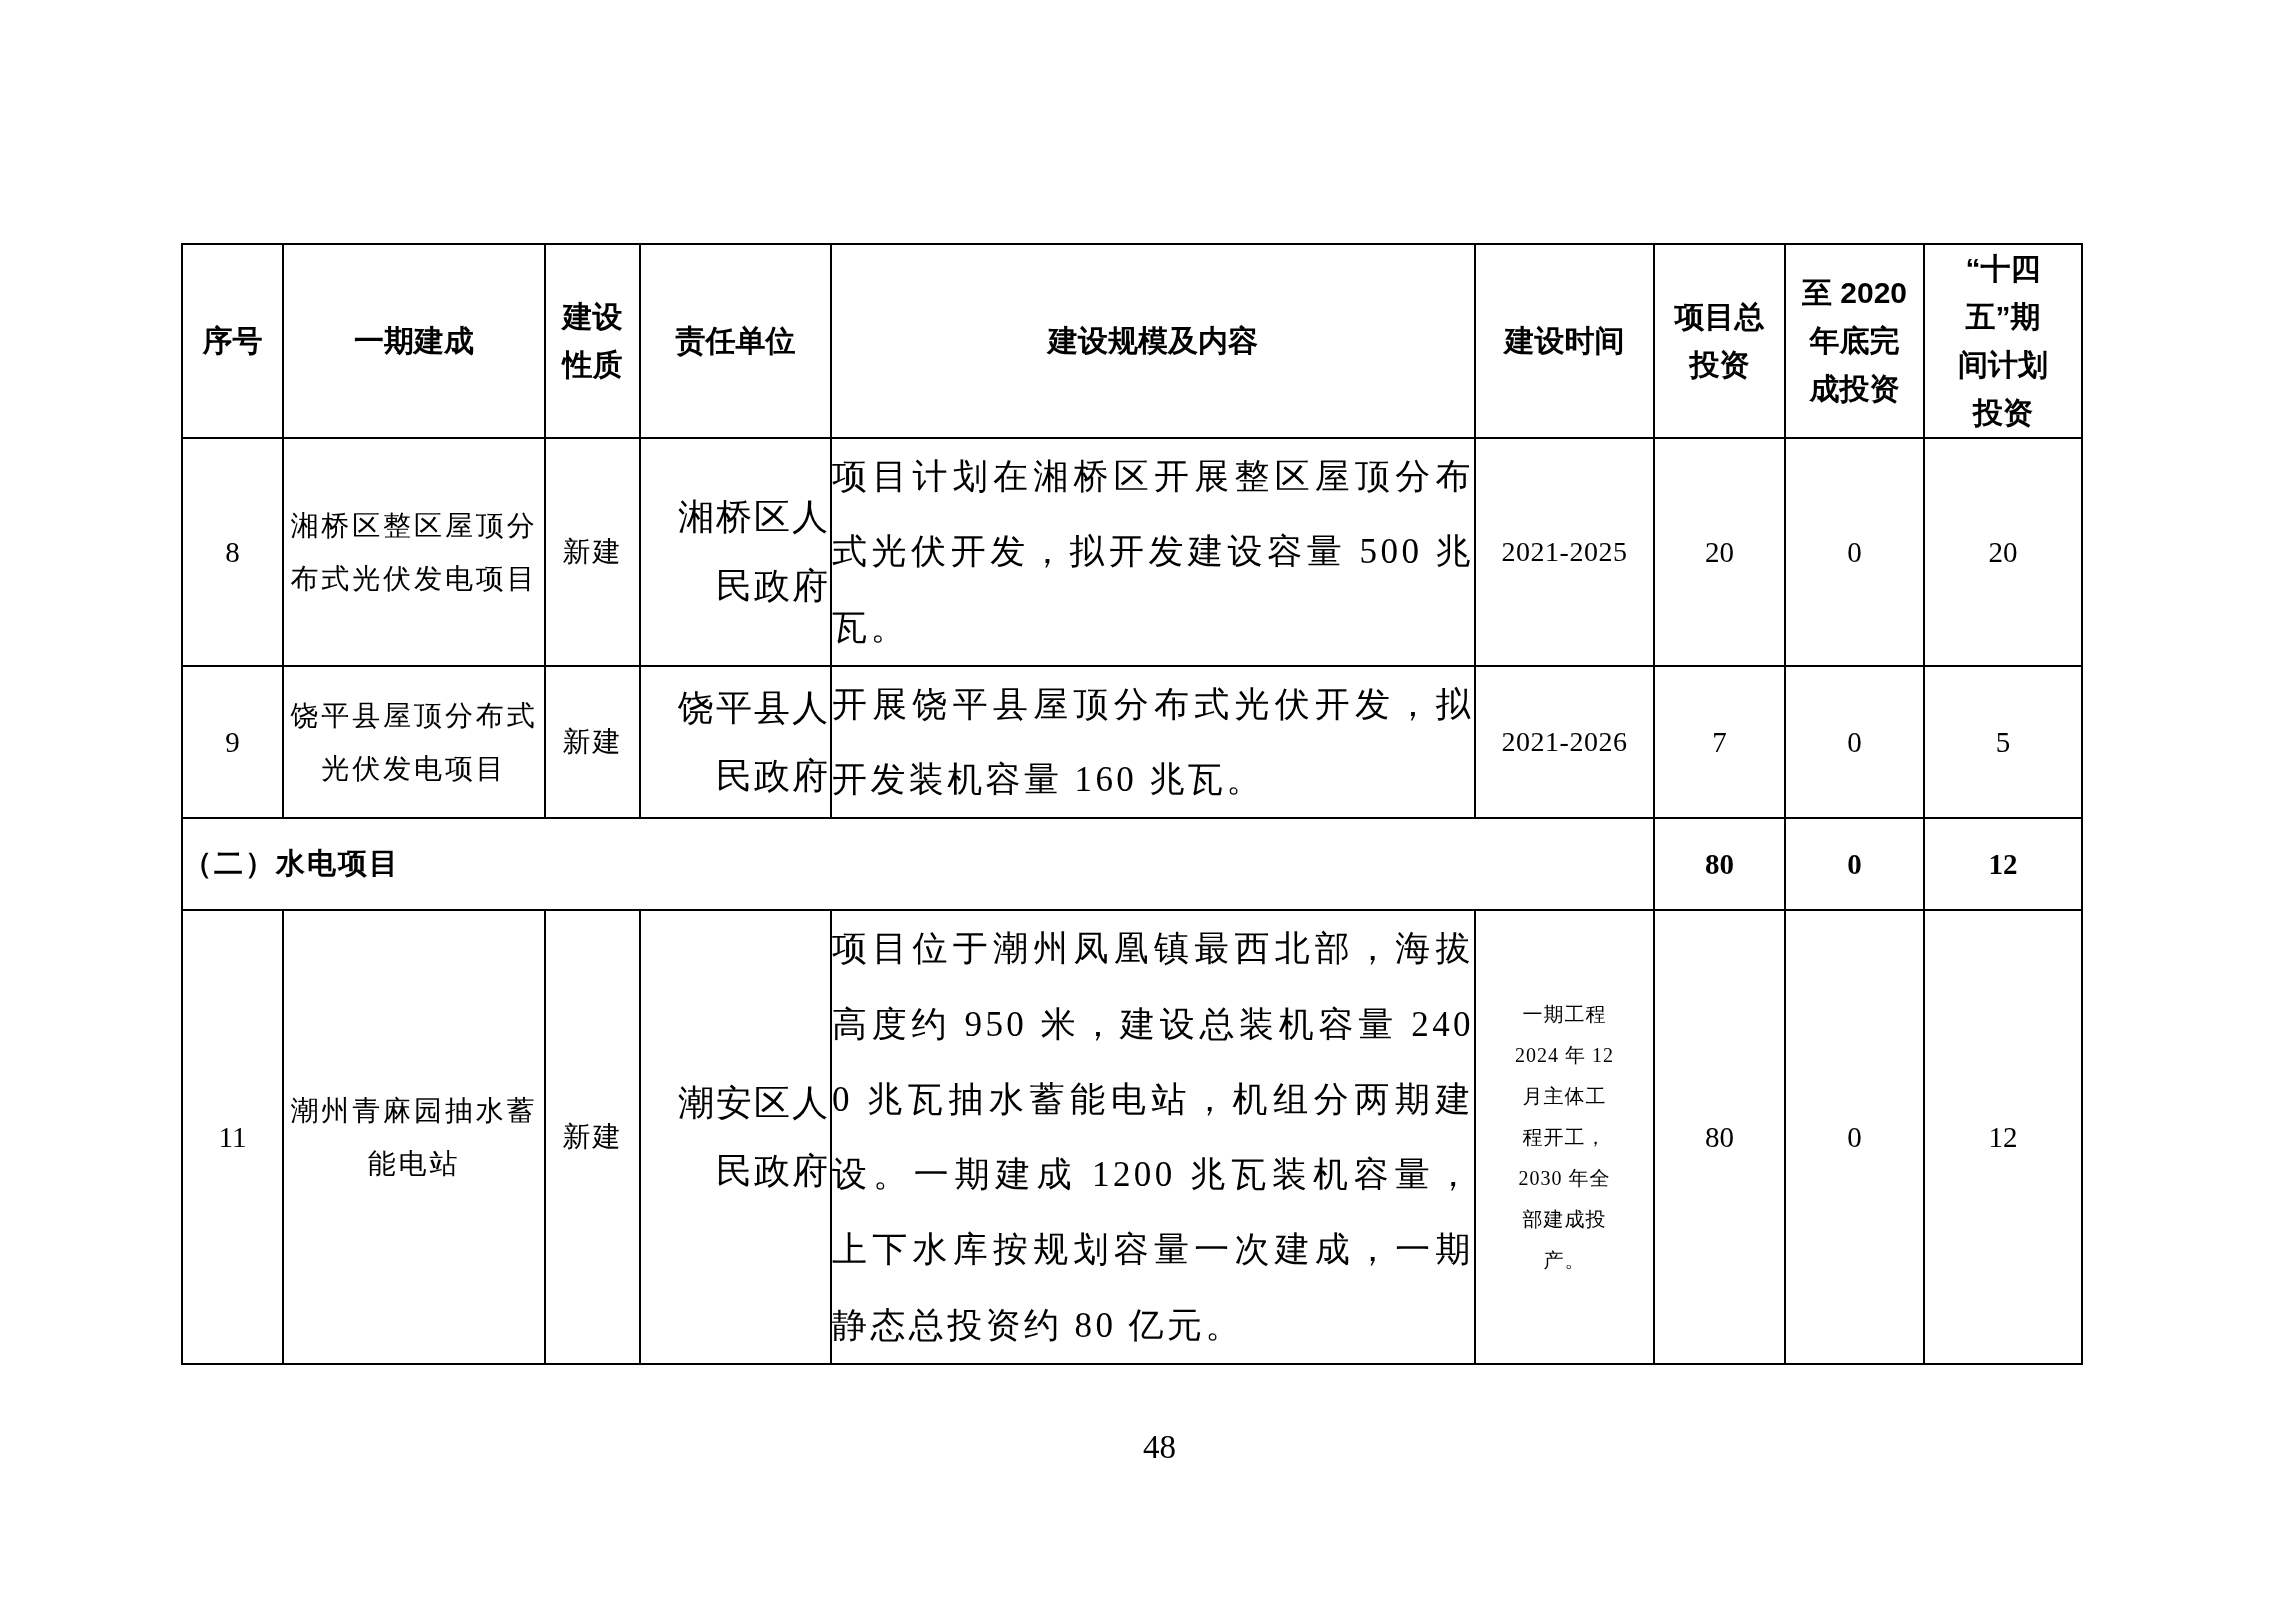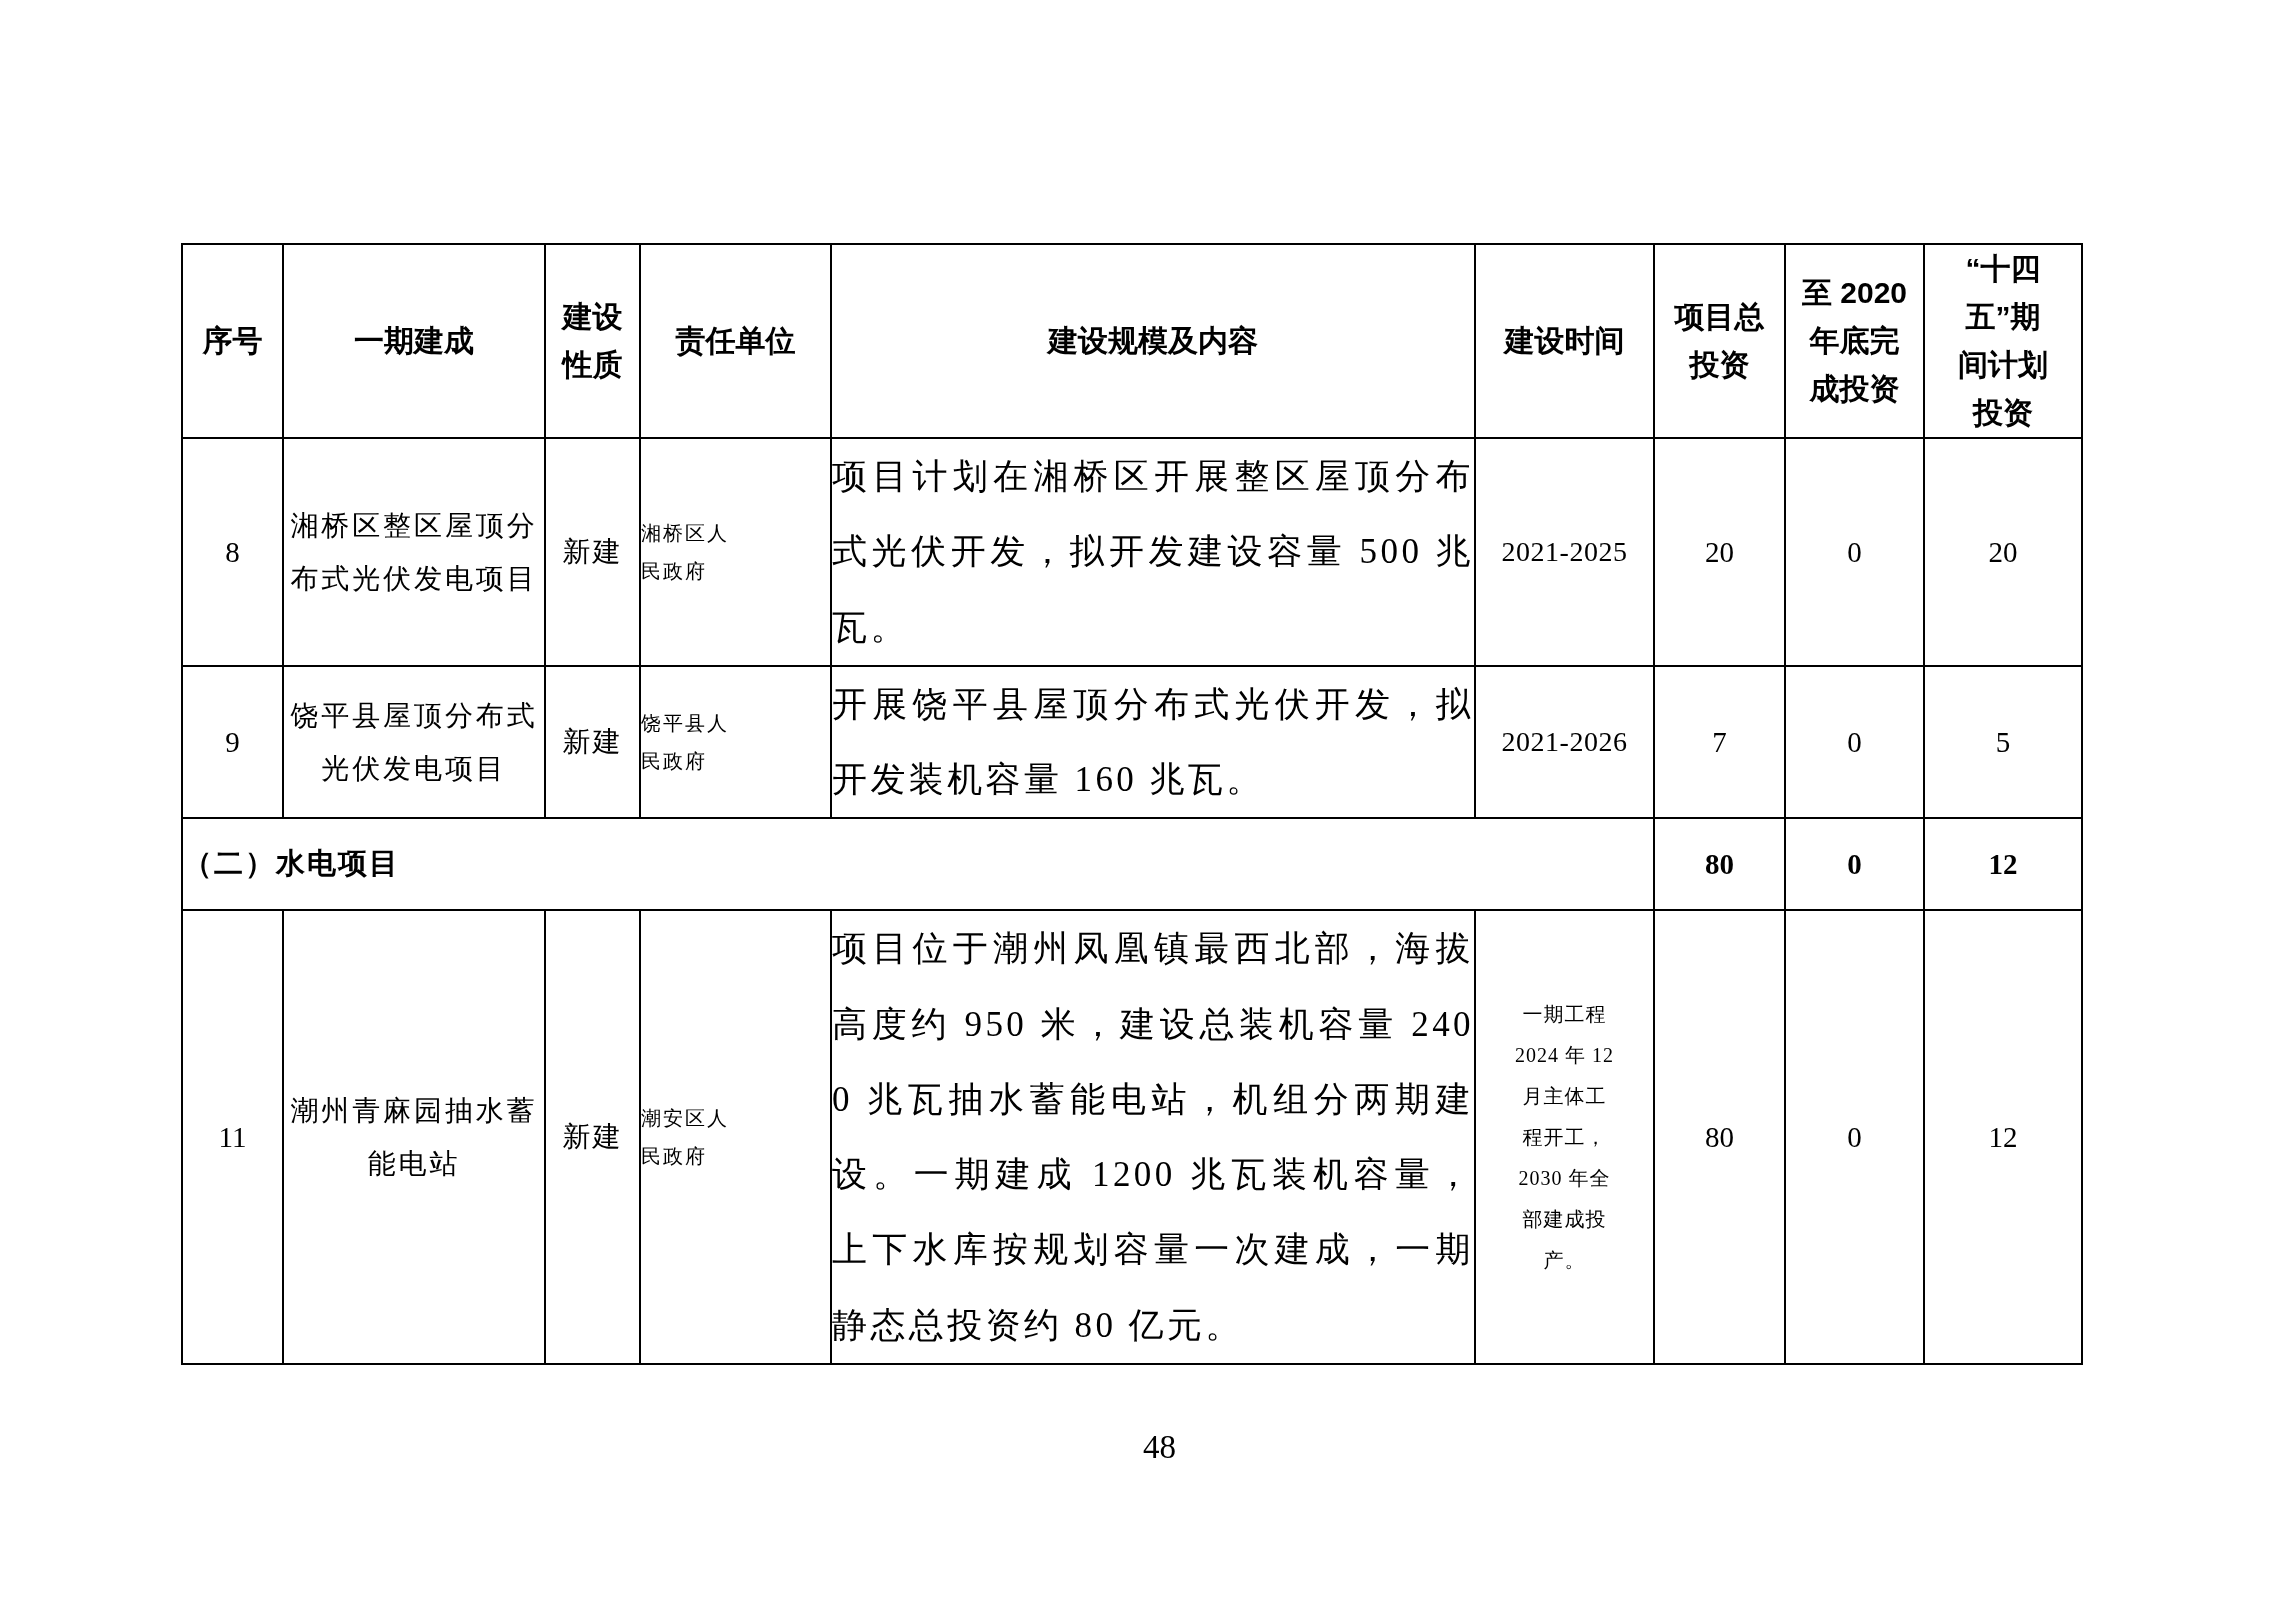--- a/index.html
+++ b/index.html
@@ -52,23 +52,23 @@
     padding:0 11.8px;
     letter-spacing:2.9px;
   }
   .nature {
     font-size:28px;
     text-align:center;
     letter-spacing:2px;
     margin-left:16px;
   }
   .unit {
-    font-size:20px;
+    font-size:36px;
     line-height:1.9;
-    text-align:left;
+    text-align:right;
     white-space:pre-line;
     letter-spacing:2px;
     font-family:Liberation Serif, serif;
   }
   .scope {
     font-size:35px;
     line-height:2.15;
     text-align:justify;
     padding:0 19.6px;
     letter-spacing:3.4px;

